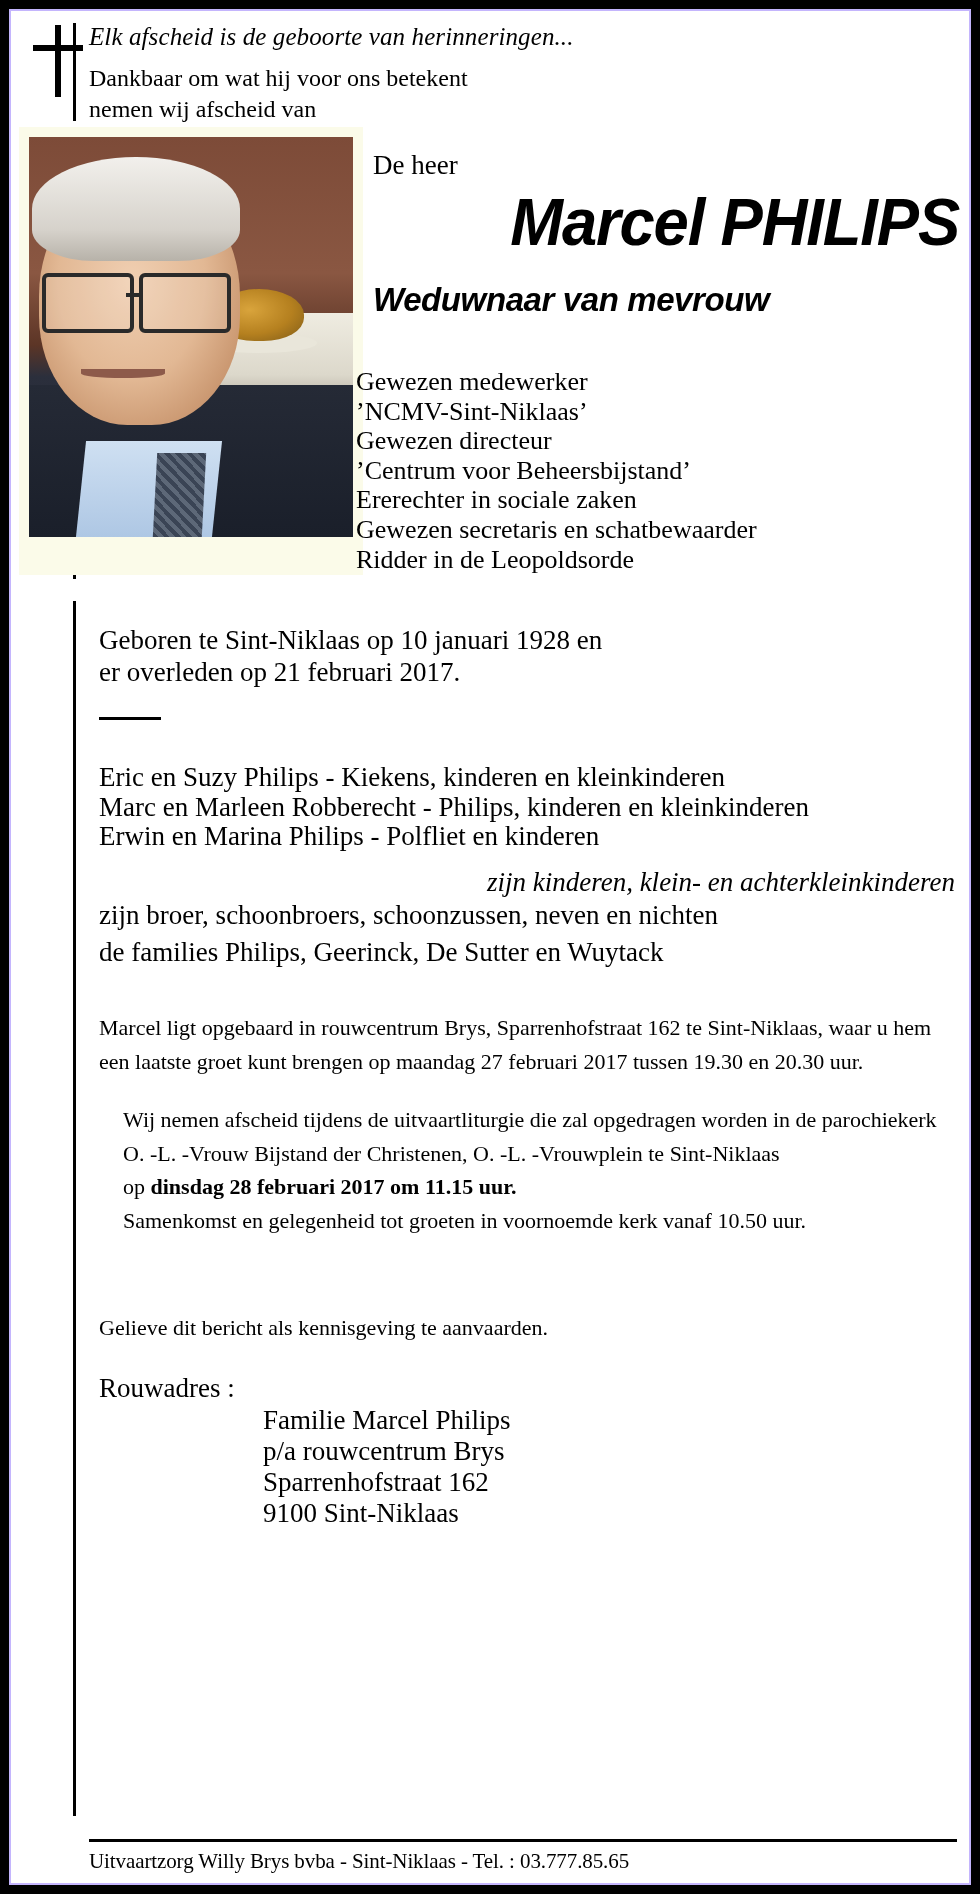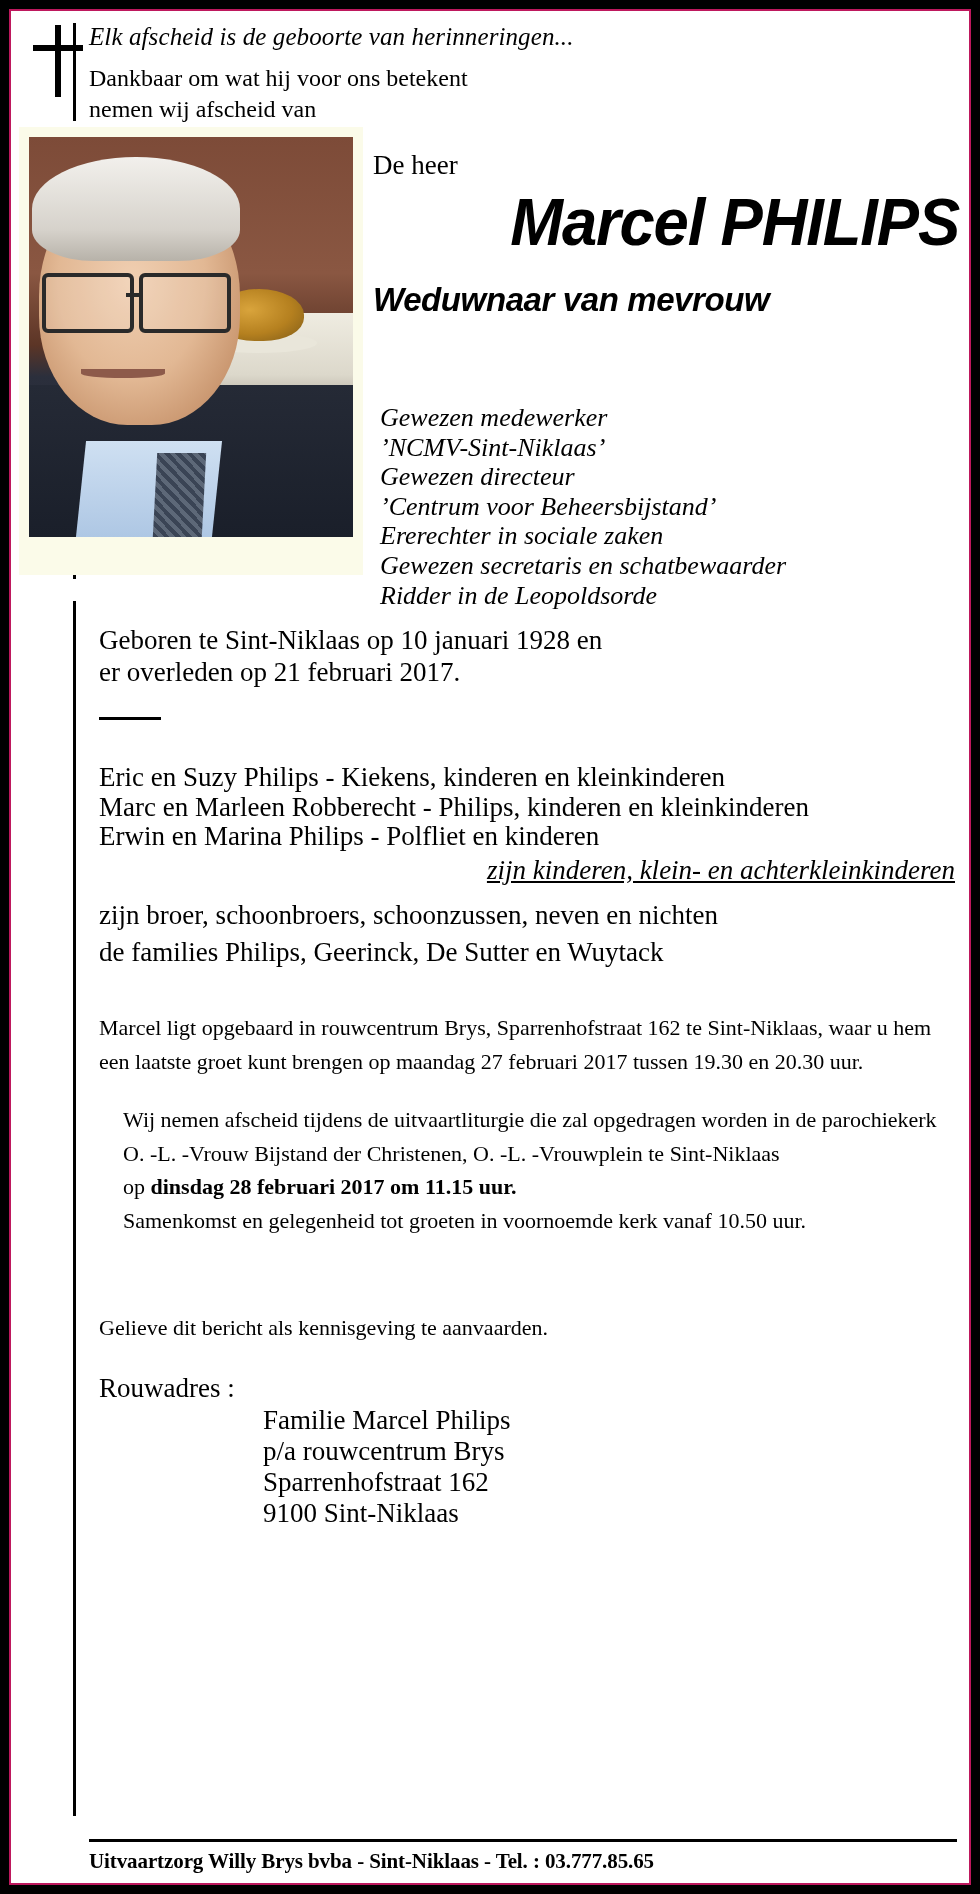--- a/index.html
+++ b/index.html
@@ -23,21 +23,21 @@
     height: 1894px;
     border: 9px solid #000;
     background: #fff;
     padding: 0;
   }
   .inner {
     position: relative;
     box-sizing: border-box;
     width: 100%;
     height: 100%;
-    border: 2px solid #be185d;
+    border: 2px solid #c4b5fd;
     background: #fff;
   }
 
   
   .cross {
     position: absolute;
     left: 18px;
     top: 14px;
     width: 58px;
     height: 72px;
@@ -191,26 +191,24 @@
     right: 10px;
     font-family: "Liberation Sans", sans-serif;
     font-weight: bold;
     font-style: italic;
     font-size: 33px;
     line-height: 34px;
     letter-spacing: -0.4px;
   }
   .credentials {
     position: absolute;
-    left: 369px;
+    left: 345px;
     top: 356px;
-    font-style: italic;
     font-size: 26px;
     line-height: 29.6px;
-    margin-top: 36px;
   }
 
   
   .born {
     position: absolute;
     left: 88px;
     top: 613px;
     font-size: 27px;
     line-height: 32px;
   }
@@ -227,23 +225,22 @@
     left: 88px;
     top: 752px;
     right: 12px;
     font-size: 27px;
     line-height: 29.5px;
   }
   .family .descendants {
     display: block;
     text-align: right;
     font-style: italic;
-    margin-top: 4px;
+    margin-top: 16px;
     padding-right: 2px;
-    text-decoration: underline;
   }
   .kin {
     position: absolute;
     left: 88px;
     top: 886px;
     font-size: 27px;
     line-height: 37px;
   }
   .para {
     position: absolute;
@@ -278,21 +275,21 @@
     right: 12px;
     top: 1828px;
     height: 3px;
     background: #000;
   }
   .footer {
     position: absolute;
     left: 78px;
     top: 1838px;
     font-size: 21px;
-    font-weight: bold;
+    font-weight: normal;
     letter-spacing: -0.1px;
   }
 </style>
 </head>
 <body>
 
 <div class="card">
   <div class="inner">
 
     <div class="cross">

